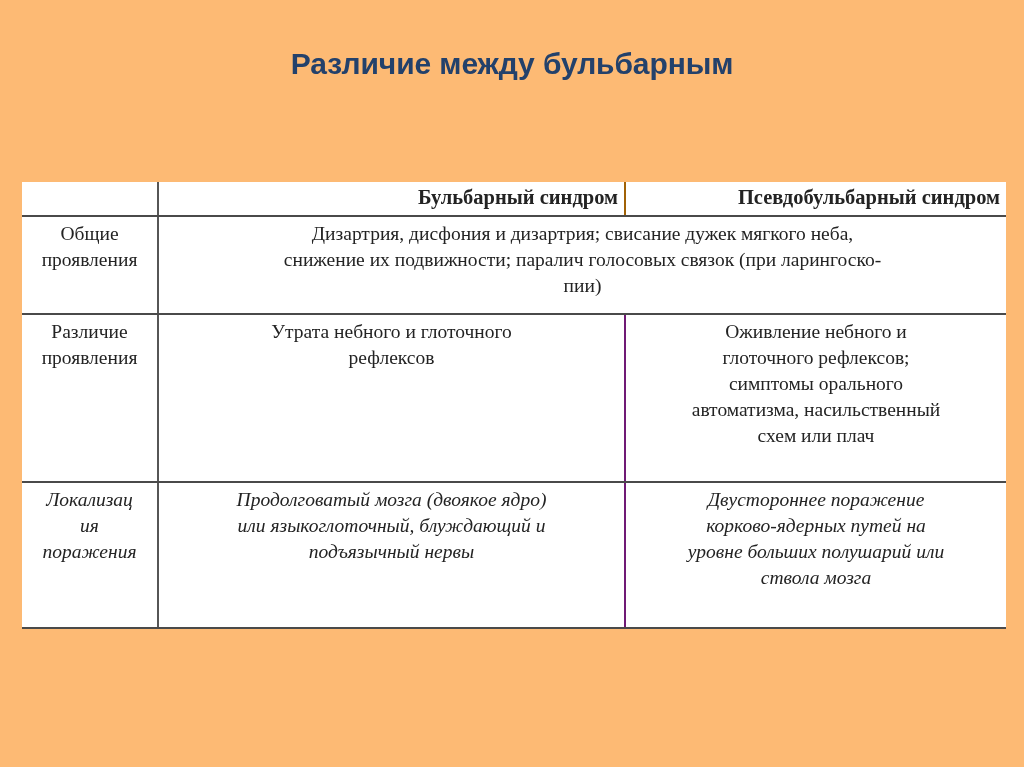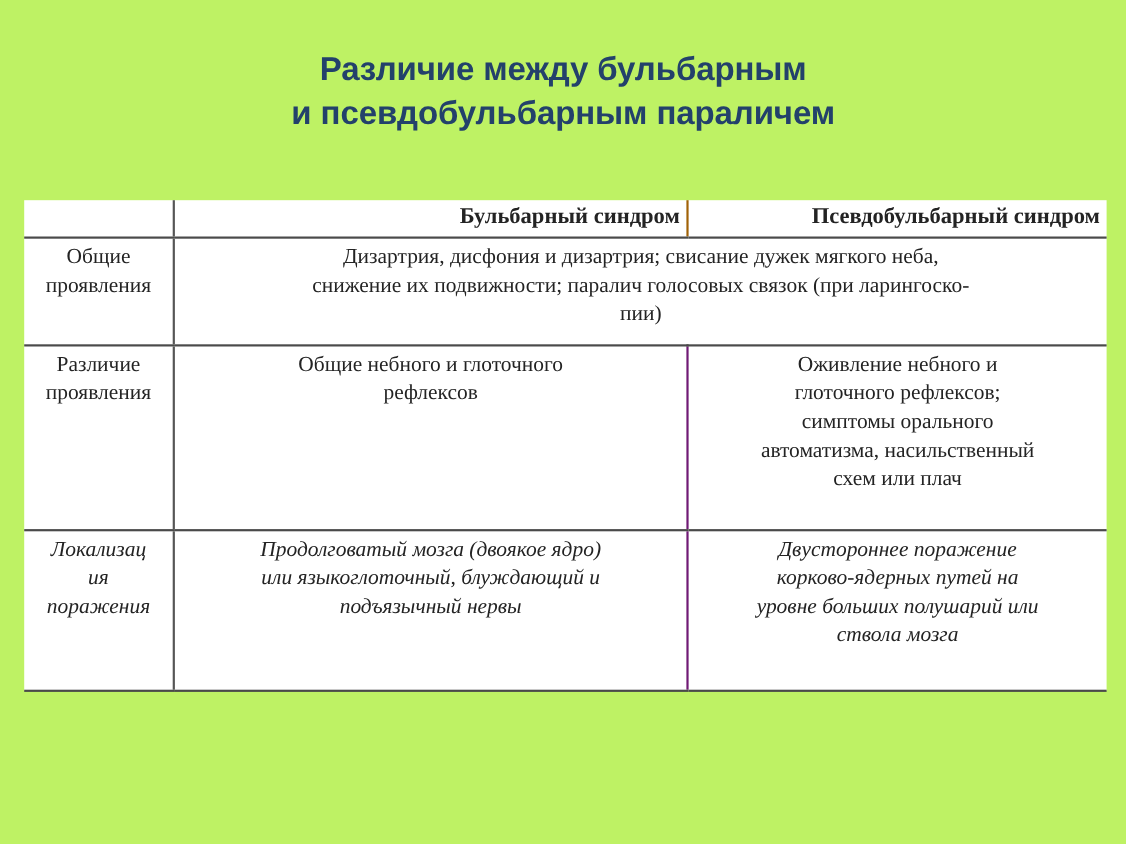--- a/index.html
+++ b/index.html
@@ -13,21 +13,21 @@
     height: 767px;
     overflow: hidden;
     font-family: "Liberation Serif", "DejaVu Serif", serif;
     color: #1a1a1a;
   }
 
   .slide {
     position: relative;
     width: 1024px;
     height: 767px;
-    background: #bef264;
+    background: #fdba74;
   }
 
   
   .title-block {
     position: absolute;
     left: 0;
     top: 44px;
     width: 1024px;
     text-align: center;
     font-family: "Liberation Sans", "DejaVu Sans", sans-serif;
@@ -112,21 +112,20 @@
   
   td.cell-label, th.h-label { border-left: none; }
 </style>
 </head>
 <body>
 
 <div class="slide">
 
   <div class="title-block">
     <span class="title-line">Различие между бульбарным</span>
-    <span class="title-line">и псевдобульбарным параличем</span>
   </div>
 
   <div class="table-wrap">
     <table class="cmp">
       <colgroup>
         <col class="c-label">
         <col class="c-bulb">
         <col class="c-pseudo">
       </colgroup>
 
@@ -151,21 +150,21 @@
             <span class="line">пии)</span>
           </td>
         </tr>
 
         <tr class="body r-diff">
           <td class="cell-label">
             <span class="lbl-line">Различие</span>
             <span class="lbl-line">проявления</span>
           </td>
           <td class="cell-bulb">
-            <span class="line">Общие небного и глоточного</span>
+            <span class="line">Утрата небного и глоточного</span>
             <span class="line">рефлексов</span>
           </td>
           <td class="cell-pseudo">
             <span class="line">Оживление небного и</span>
             <span class="line">глоточного рефлексов;</span>
             <span class="line">симптомы орального</span>
             <span class="line">автоматизма, насильственный</span>
             <span class="line">схем или плач</span>
           </td>
         </tr>

